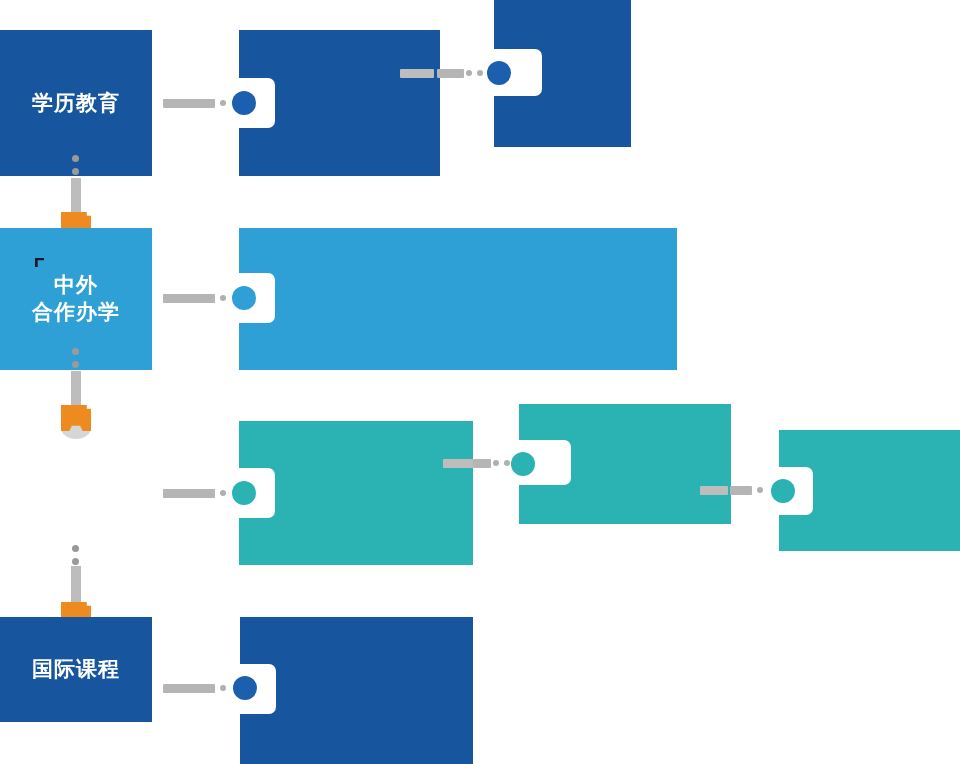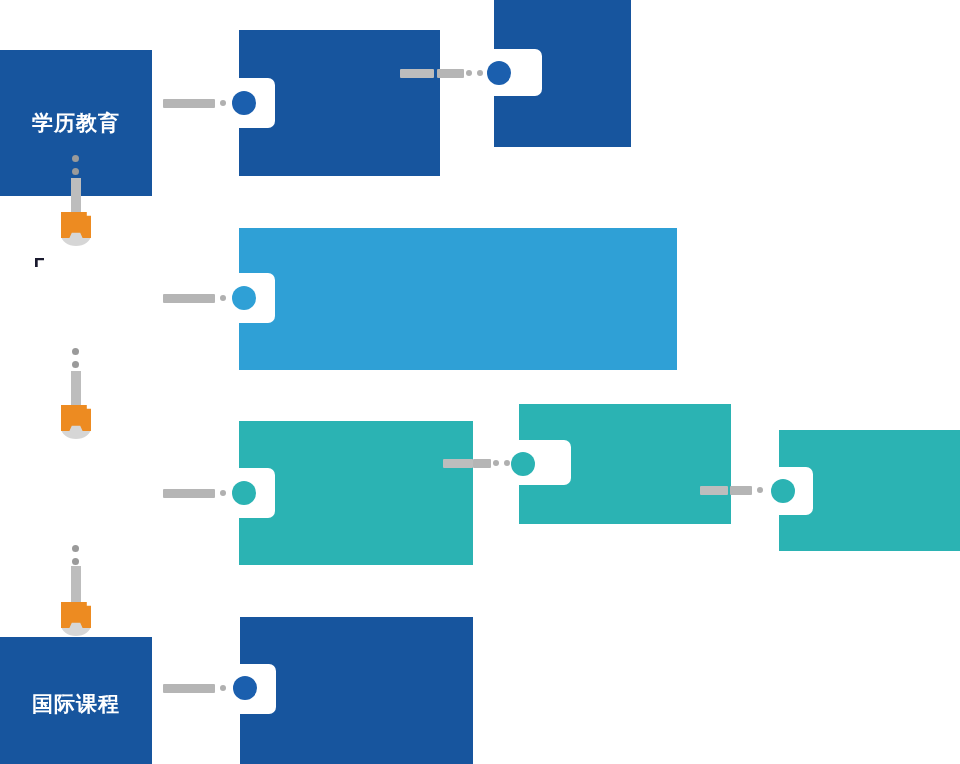--- a/index.html
+++ b/index.html
@@ -18,21 +18,20 @@
   
   .panel {
     position: absolute;
   }
   .label-panel {
     position: absolute;
     left: 0; width: 152px;
     display: flex;
     align-items: center;
     justify-content: center;
-    margin-top: 20px;
   }
   .label-text {
     color: #ffffff;
     font-size: 21px;
     font-weight: bold;
     line-height: 1.28;
     text-align: center;
     letter-spacing: 1px;
     white-space: pre-line;
   }
@@ -128,20 +127,24 @@
   <div class="node-dot" style="left:487px; top:61px; width:24px; height:24px; background:#1b5fae;"></div>
 
   <div class="vdot" style="top:155px;"></div>
   <div class="vdot" style="top:168px;"></div>
   <div class="vbar" style="top:178px; height:40px;"></div>
   <div class="arrow-shadow" style="top:224px;"></div>
   <div class="arrow" style="top:212px;"></div>
 
   <div class="panel" style="left:239px; top:228px; width:438px; height:142px; background:#2fa0d6;"></div>
 
+  <div class="label-panel" style="top:228px; height:142px; background:#2fa0d6;">
+    <div class="label-text">中外
+合作办学</div>
+  </div>
   <div class="corner-tick" style="left:35px; top:258px;"></div>
 
   <div class="hbar" style="left:163px; top:294px; width:52px;"></div>
   <div class="cdot" style="left:220px; top:295px;"></div>
   <div class="notch" style="left:239px; top:273px; width:36px; height:50px;"></div>
   <div class="node-dot" style="left:232px; top:286px; width:24px; height:24px; background:#2fa0d6;"></div>
 
   <div class="vdot" style="top:348px;"></div>
   <div class="vdot" style="top:361px;"></div>
   <div class="vbar" style="top:371px; height:40px;"></div>
@@ -174,21 +177,21 @@
   <div class="node-dot" style="left:771px; top:479px; width:24px; height:24px; background:#2bb3b3;"></div>
 
   <div class="vdot" style="top:545px;"></div>
   <div class="vdot" style="top:558px;"></div>
   <div class="vbar" style="top:566px; height:40px;"></div>
   <div class="arrow-shadow" style="top:614px;"></div>
   <div class="arrow" style="top:602px;"></div>
 
   <div class="panel" style="left:240px; top:617px; width:233px; height:147px; background:#17559e;"></div>
 
-  <div class="label-panel" style="top:617px; height:134px; background:#17559e;">
+  <div class="label-panel" style="top:617px; height:105px; background:#17559e;">
     <div class="label-text">国际课程</div>
   </div>
 
   <div class="hbar" style="left:163px; top:684px; width:52px;"></div>
   <div class="cdot" style="left:220px; top:685px;"></div>
   <div class="notch" style="left:240px; top:664px; width:36px; height:50px;"></div>
   <div class="node-dot" style="left:233px; top:676px; width:24px; height:24px; background:#1b5fae;"></div>
 
 </div>
 

